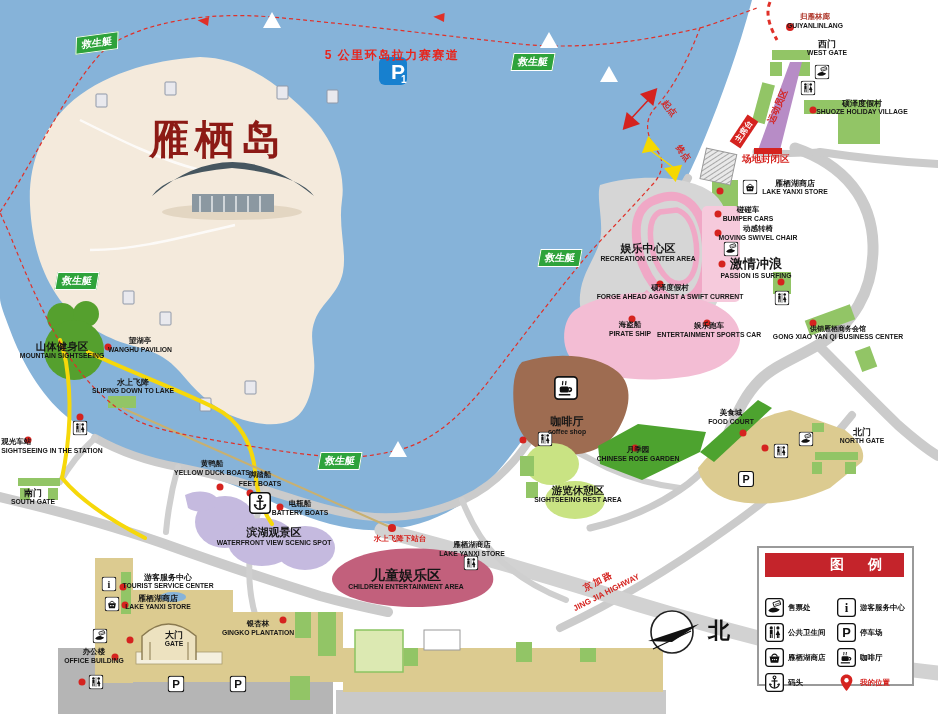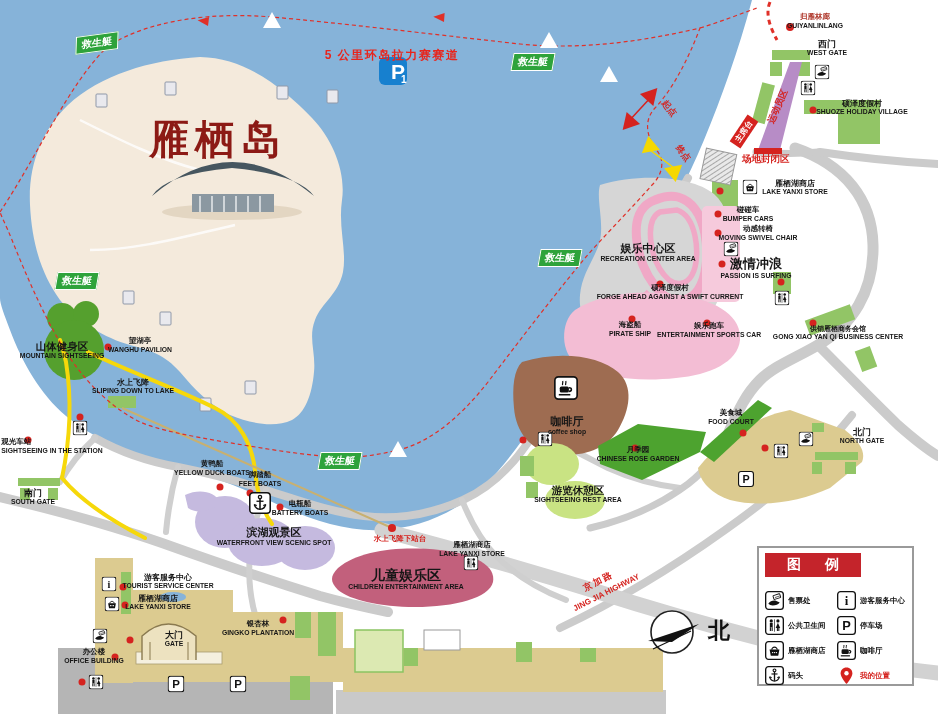--- a/index.html
+++ b/index.html
@@ -26,25 +26,25 @@
       white-space:nowrap;transform-origin:center;}
   .badge-red{position:absolute;z-index:7;background:#D5231F;color:#fff;font-weight:bold;
       font-size:8px;padding:1px 4px;white-space:nowrap;transform-origin:center;}
   .micon{position:absolute;z-index:5;transform:translate(-50%,-50%);}
   .compass-n{position:absolute;z-index:6;font-size:22px;font-weight:bold;color:#111;
       transform:translate(-50%,-50%);}
   
   #legend{position:absolute;left:757px;top:546px;width:153px;height:136px;z-index:10;
       background:#fff;border:2px solid #9a9a9a;}
   #legend .hdr{margin:5px 0 3px 6px;width:96px;height:24px;background:#C4242B;
-      display:flex;align-items:center;justify-content:center;}
+      display:flex;align-items:center;justify-content:center;padding-left:43px;}
   #legend .hdr span{color:#fff;font-weight:bold;font-size:14px;letter-spacing:10px;
       text-indent:10px;}
   #legend .grid{display:grid;grid-template-columns:72px 75px;grid-auto-rows:25px;
-      margin-left:6px;margin-top:11px;}
+      margin-left:6px;margin-top:18px;}
   .litem{display:flex;align-items:center;gap:4px;}
   .litem svg{flex:0 0 auto;}
   .litem span{font-size:7.5px;font-weight:bold;color:#111;white-space:nowrap;}
 </style>
 </head>
 <body>
 
 <div id="stage">
 
 <svg width="0" height="0" style="position:absolute" aria-hidden="true">

